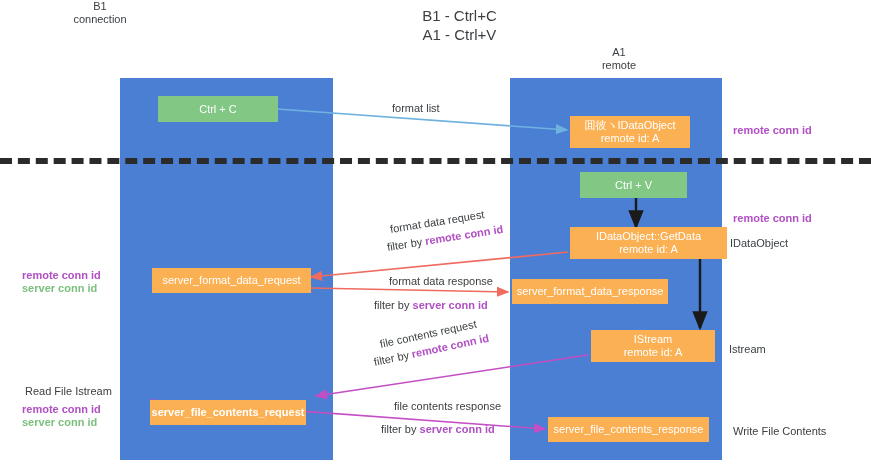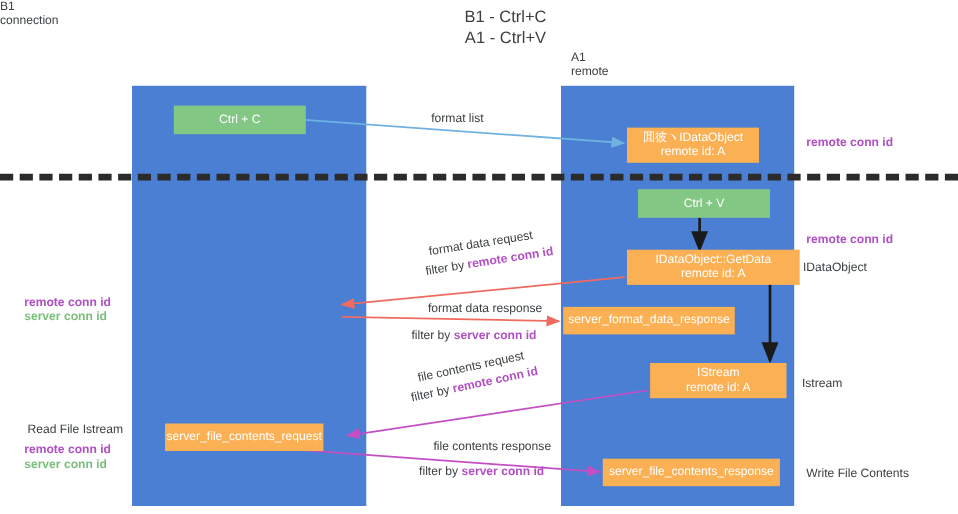--- a/index.html
+++ b/index.html
@@ -15,21 +15,21 @@
   .lane{position:absolute;background:#4a7fd4;}
   .lane-b1{left:120px;top:78px;width:213px;height:382px;}
   .lane-a1{left:510px;top:78px;width:212px;height:382px;}
 
   .title{
     position:absolute;left:0;top:6px;width:871px;
     text-align:center;font-size:15px;color:#3c4043;line-height:19px;padding-left:24px;
   }
 
   .colhead{
-    position:absolute;text-align:left;font-size:11px;color:#3c4043;
+    position:absolute;text-align:center;font-size:11px;color:#3c4043;
     line-height:13px;width:200px;
   }
   .colhead-a1{left:519px;top:46px;}
 
   .box{
     position:absolute;box-sizing:border-box;
     display:flex;align-items:center;justify-content:center;
     text-align:center;color:#ffffff;font-size:11px;line-height:13px;
     padding:2px 4px;
   }
@@ -114,37 +114,40 @@
 
   <div class="box box-orange" style="left:570px;top:116px;width:120px;height:32px;flex-direction:column;">
     <span>囬彼ヽIDataObject</span>
     <span>remote id: A</span>
   </div>
 
   <div class="lbl lbl-center" style="left:392px;top:101px;">format list</div>
 
   <div class="lbl lbl-magenta" style="left:733px;top:123px;">remote conn id</div>
 
-  <div class="box box-green" style="left:580px;top:172px;width:120px;height:26px;">
+  <div class="box box-green" style="left:580px;top:172px;width:107px;height:26px;">
     <span>Ctrl + V</span>
   </div>
 
   <div class="box box-orange" style="left:570px;top:227px;width:157px;height:32px;flex-direction:column;">
     <span>IDataObject::GetData</span>
     <span>remote id: A</span>
   </div>
 
   <div class="lbl lbl-magenta" style="left:733px;top:211px;">remote conn id</div>
   <div class="lbl" style="left:730px;top:236px;">IDataObject</div>
 
   <div class="lbl rot-up" style="left:390px;top:222px;">format data request</div>
   <div class="lbl rot-up" style="left:387px;top:240px;">
     <span>filter by </span><span class="lbl-magenta">remote conn id</span>
   </div>
 
+  <div class="box box-orange" style="left:152px;top:268px;width:159px;height:25px;">
+    <span>server_format_data_request</span>
+  </div>
 
   <div class="box box-orange" style="left:512px;top:279px;width:156px;height:25px;">
     <span>server_format_data_response</span>
   </div>
 
   <div class="lbl" style="left:389px;top:274px;">format data response</div>
   <div class="lbl" style="left:374px;top:298px;">
     <span>filter by </span><span class="lbl-magenta">server conn id</span>
   </div>
 
@@ -160,21 +163,21 @@
 
   <div class="lbl rot-up2" style="left:380px;top:337px;">file contents request</div>
   <div class="lbl rot-up2" style="left:374px;top:355px;">
     <span>filter by </span><span class="lbl-magenta">remote conn id</span>
   </div>
 
   <div class="lbl" style="left:25px;top:384px;">Read File Istream</div>
   <div class="lbl lbl-magenta" style="left:22px;top:402px;">remote conn id</div>
   <div class="lbl lbl-green" style="left:22px;top:415px;">server conn id</div>
 
-  <div class="box box-orange" style="left:150px;top:385px;width:144px;height:25px;">
+  <div class="box box-orange" style="left:150px;top:400px;width:156px;height:25px;font-weight:bold;">
     <span>server_file_contents_request</span>
   </div>
 
   <div class="lbl" style="left:394px;top:399px;">file contents response</div>
   <div class="lbl" style="left:381px;top:422px;">
     <span>filter by </span><span class="lbl-magenta">server conn id</span>
   </div>
 
   <div class="box box-orange" style="left:548px;top:417px;width:161px;height:25px;">
     <span>server_file_contents_response</span>

